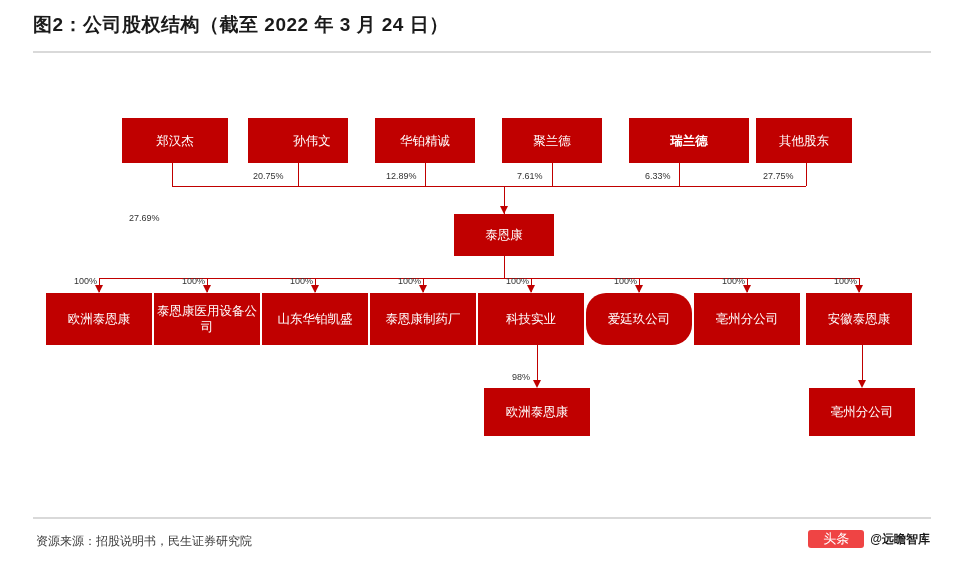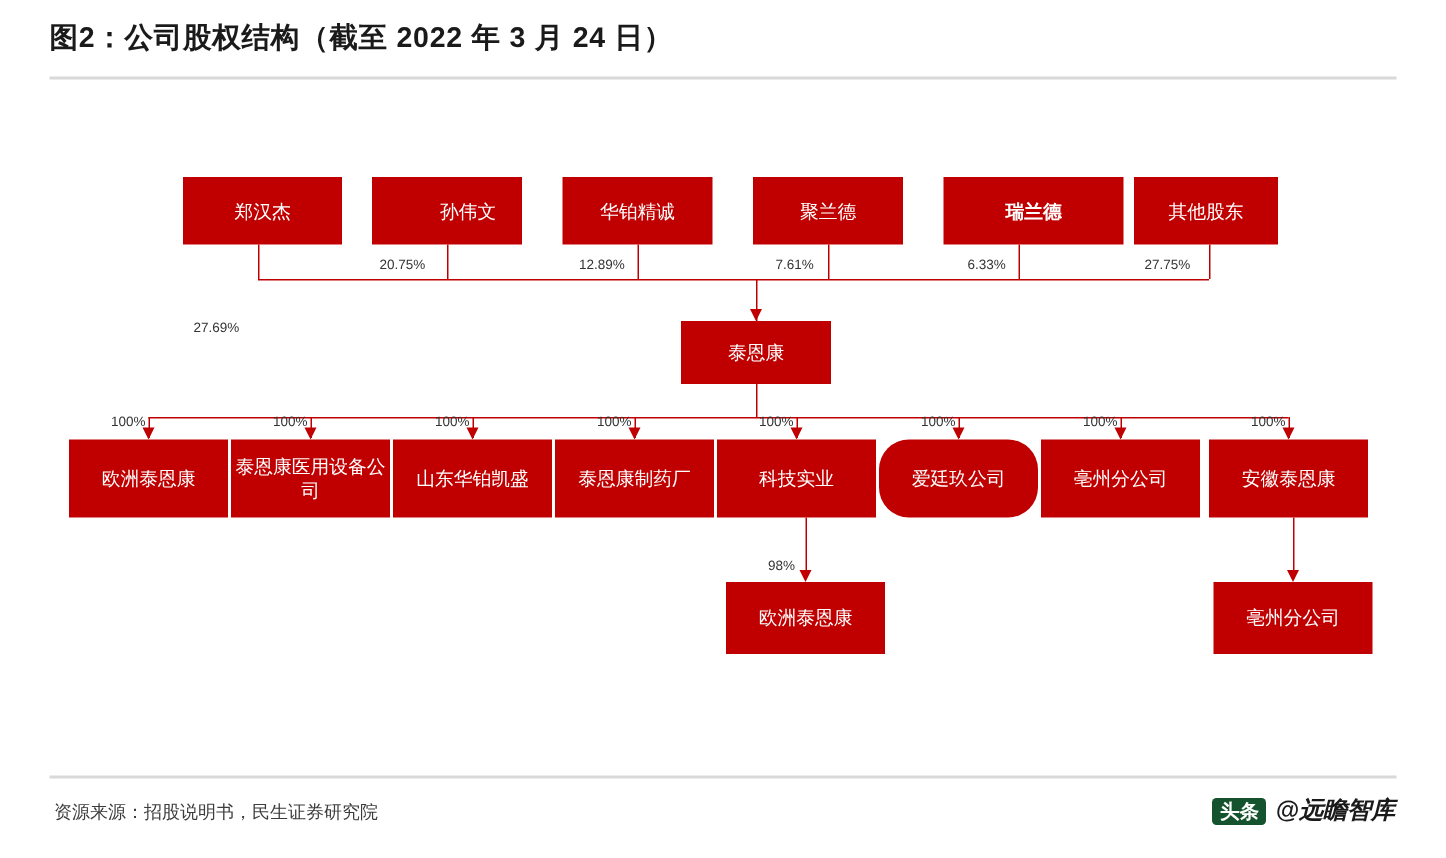--- a/index.html
+++ b/index.html
@@ -30,24 +30,24 @@
   }
   .footer-text{
     position:absolute;left:36px;top:533px;
     font-size:12px;color:#3c3c3c;white-space:nowrap;
   }
   .brand{
     position:absolute;right:34px;top:530px;
     display:flex;align-items:center;gap:6px;
   }
   .brand-badge{
-    background:#14532d;color:#ffffff;font-size:13px;font-weight:bold;
-    border-radius:3px;padding:2px 5px;line-height:14px;letter-spacing:0px;
+    background:#ef4444;color:#ffffff;font-size:13px;font-weight:normal;
+    border-radius:3px;padding:2px 15px;line-height:14px;letter-spacing:0px;
   }
-  .brand-name{font-size:16px;font-weight:bold;color:#1a1a1a;white-space:nowrap;font-style:italic;}
+  .brand-name{font-size:12px;font-weight:bold;color:#1a1a1a;white-space:nowrap;}
 
   
   .node{
     position:absolute;
     background:#c00000;
     color:#ffffff;
     display:flex;align-items:center;justify-content:center;
     text-align:center;
     font-size:12.5px;
     line-height:16px;

